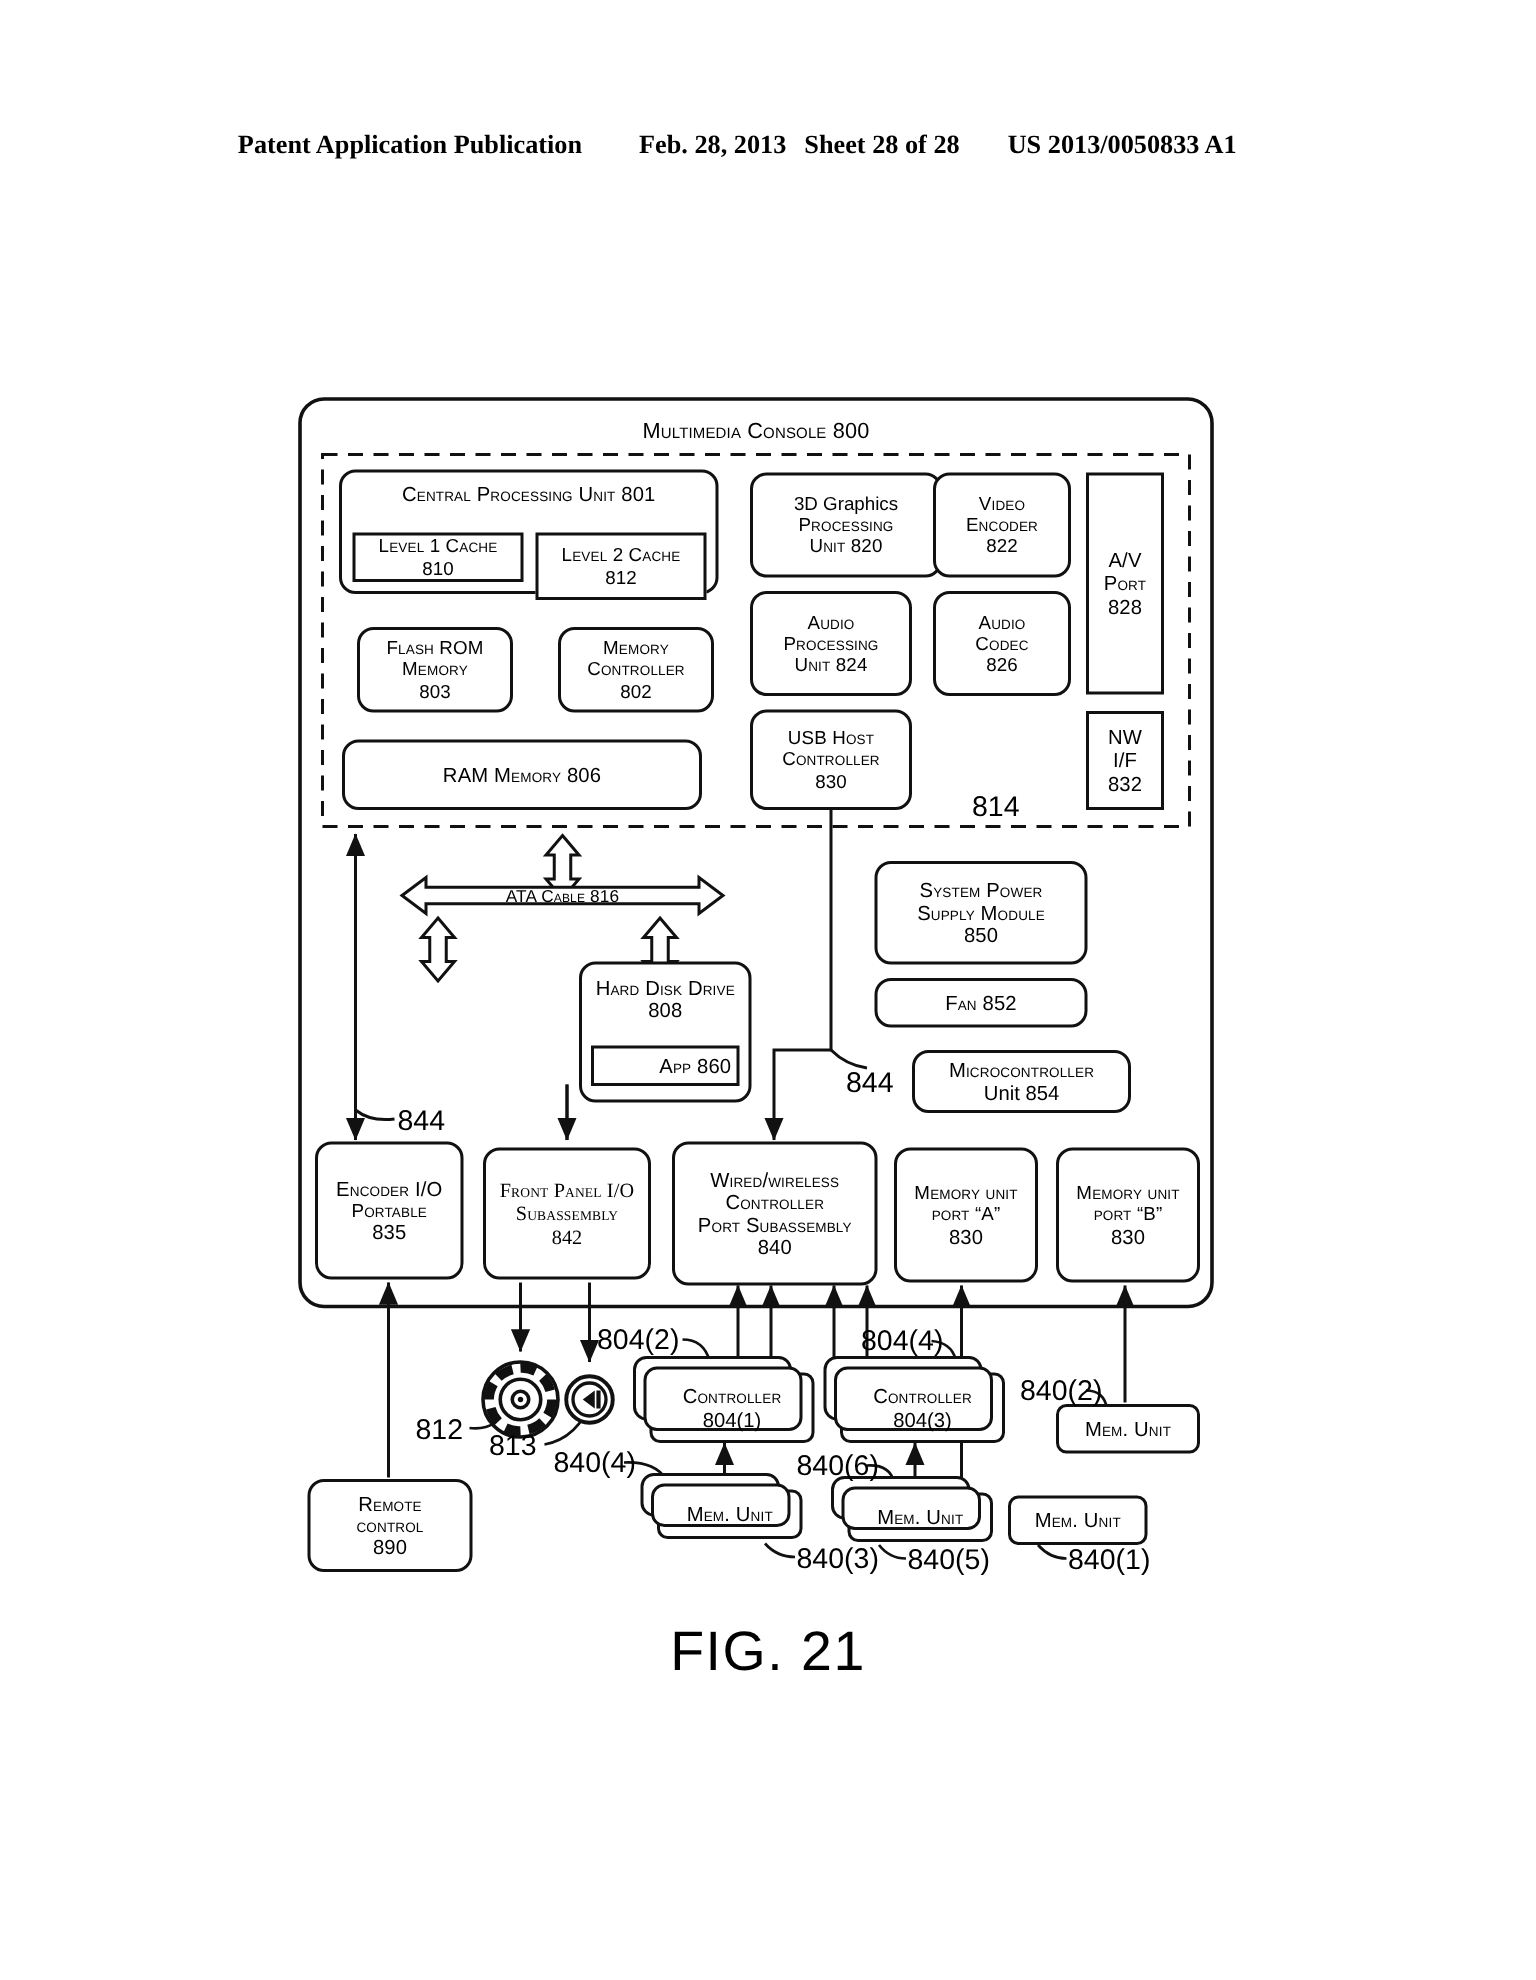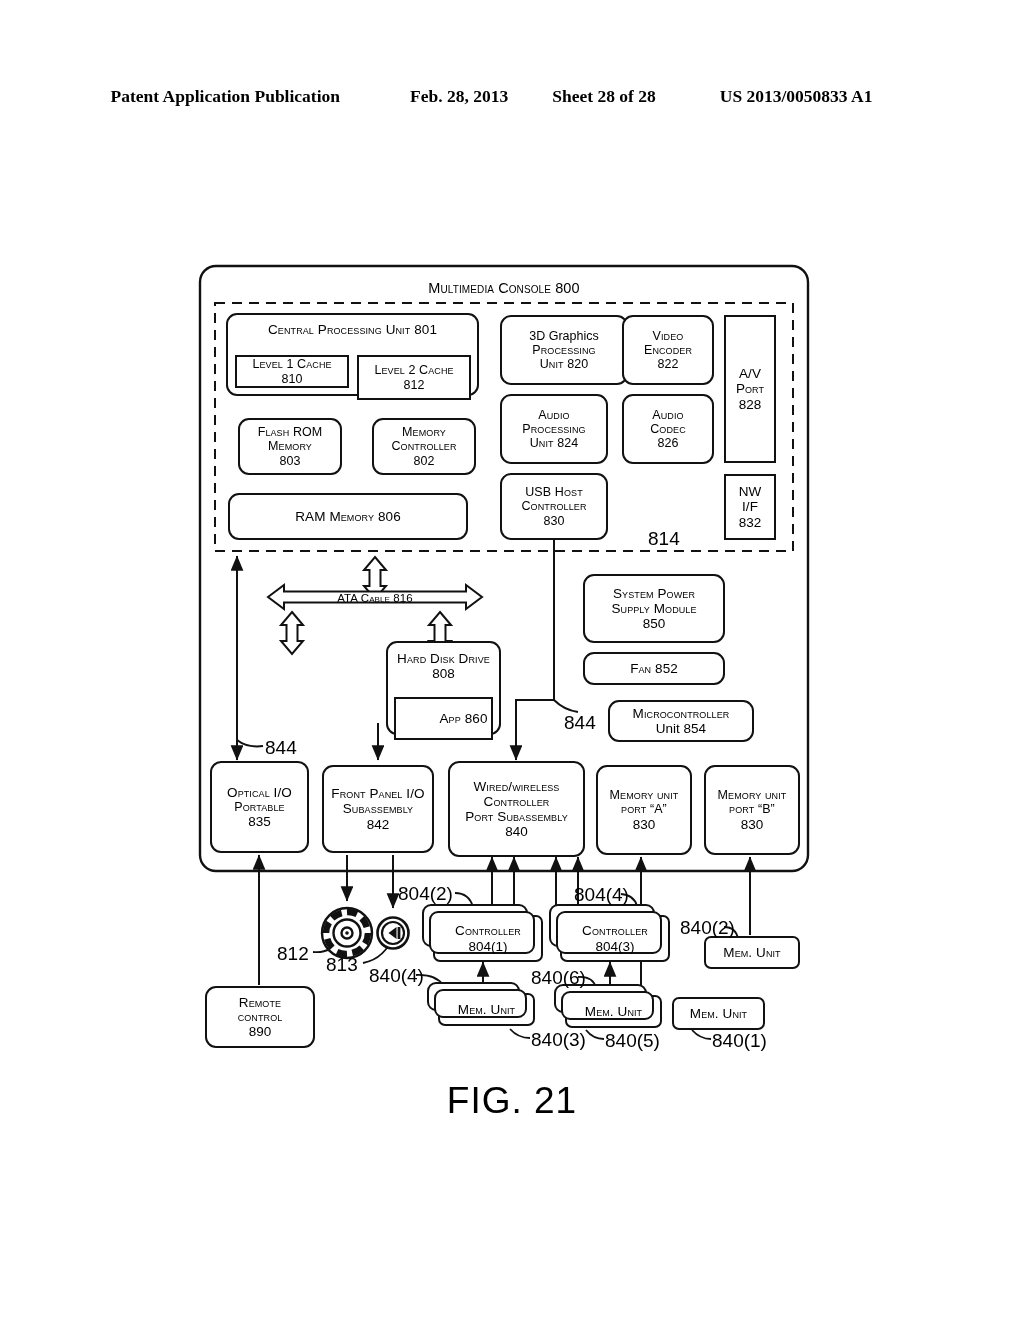--- a/index.html
+++ b/index.html
@@ -10,21 +10,21 @@
     font-family:"Liberation Sans", sans-serif;
     color:#000;
     position:relative;
     overflow:hidden;
   }
   
   .pub-header{
     position:absolute; left:0; top:86px; width:983px;
     display:flex; justify-content:center; align-items:center;
     font-family:"Liberation Serif", serif;
-    font-weight:bold; font-size:17.5px; white-space:nowrap;gap:16px;
+    font-weight:bold; font-size:17.5px; white-space:nowrap;
   }
   .pub-header .seg{display:inline-block;}
   .gap-a{width:38px;} .gap-b{width:12px;} .gap-c{width:32px;}
 
   
   #diagram{position:absolute; left:0; top:0; width:1024px; height:1320px;}
   #svg-layer{position:absolute;left:0;top:0;width:1024px;height:1320px;}
 
   
   .box{
@@ -290,43 +290,43 @@
 
   <div class="box sq" style="left:300px;top:588px;width:150px;height:20px;border:none;background:transparent;">
     <span class="ln sc f10">ATA Cable 816</span>
   </div>
 
 
   <div class="box rnd" style="left:386px;top:641px;width:115px;height:94px;justify-content:flex-start;padding-top:8px;">
     <span class="ln sc f12">Hard Disk Drive</span>
     <span class="ln f12">808</span>
   </div>
-  <div class="box sq" style="left:394px;top:697px;width:99px;height:43px;padding-left:40px;">
+  <div class="box sq" style="left:394px;top:697px;width:99px;height:27px;padding-left:40px;">
     <span class="ln sc f12">App 860</span>
   </div>
 
   <div class="box rnd" style="left:583px;top:574px;width:142px;height:69px;">
     <span class="ln sc f12">System Power</span>
     <span class="ln sc f12">Supply Module</span>
     <span class="ln f12">850</span>
   </div>
   <div class="box rnd" style="left:583px;top:652px;width:142px;height:33px;">
     <span class="ln sc f12">Fan 852</span>
   </div>
   <div class="box rnd" style="left:608px;top:700px;width:146px;height:42px;">
     <span class="ln sc f12">Microcontroller</span>
     <span class="ln f12">Unit 854</span>
   </div>
 
   <div class="box rnd" style="left:210px;top:761px;width:99px;height:92px;">
-    <span class="ln sc f12">Optical I/O</span>
+    <span class="ln sc f12">Encoder I/O</span>
     <span class="ln sc f11">Portable</span>
     <span class="ln f12">835</span>
   </div>
-  <div class="box rnd" style="left:322px;top:765px;width:112px;height:88px;">
+  <div class="box rnd" style="left:322px;top:765px;width:112px;height:88px;font-family:Liberation Serif, serif;">
     <span class="ln sc f12">Front Panel I/O</span>
     <span class="ln sc f12">Subassembly</span>
     <span class="ln f12">842</span>
   </div>
   <div class="box rnd" style="left:448px;top:761px;width:137px;height:96px;">
     <span class="ln sc f12">Wired/wireless</span>
     <span class="ln sc f12">Controller</span>
     <span class="ln sc f12">Port Subassembly</span>
     <span class="ln f12">840</span>
   </div>

